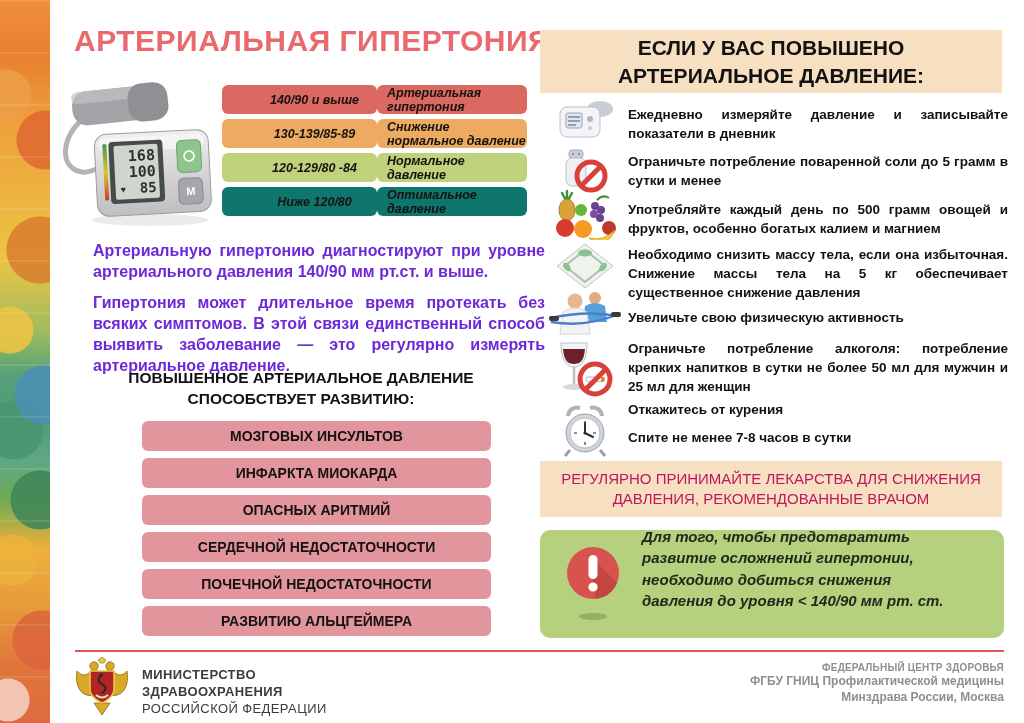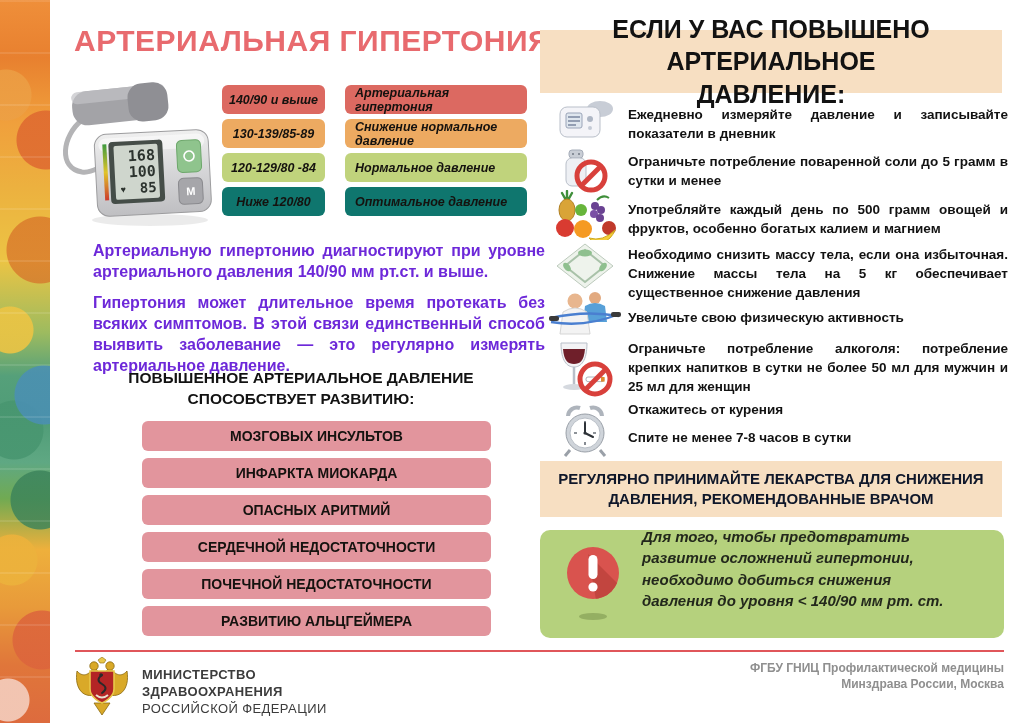--- a/index.html
+++ b/index.html
@@ -47,21 +47,21 @@
   
   .device{left:58px;top:80px;width:164px;height:150px;}
 
   
   .bp-table{left:222px;top:85px;width:305px;}
   .bp-row{display:flex;margin-bottom:5px;height:29px;}
   .bp-cell{
     border-radius:6px;font-size:12.5px;font-weight:bold;font-style:italic;
     color:#15120f;display:flex;align-items:center;
   }
-  .bp-range{width:103px;justify-content:center;margin-right:20px;flex:none;}
+  .bp-range{width:125px;justify-content:center;margin-right:0;flex:none;padding-left:30px;}
   .bp-label{flex:1;padding-left:10px;}
   .rowc-0{background:#dc6961;}
   .rowc-1{background:#edaa61;}
   .rowc-2{background:#c0d37c;}
   .rowc-3{background:#0f766e;}
 
   .para{
     left:75px;width:452px;font-size:16px;font-weight:bold;
     line-height:1.32;text-align:justify;color:#6d28d9;margin-left:18px;
   }
@@ -79,35 +79,35 @@
     font-size:14px;font-weight:bold;color:#15120f;
   }
 
   
   .advice-header{
     left:540px;top:30px;width:462px;height:63px;background:#f7dfc2;
     display:flex;align-items:center;justify-content:center;
   }
   .advice-header > div{
     max-width:350px;text-align:center;
-    font-size:25px;font-weight:bold;line-height:1.3;color:#121212;
+    font-size:21px;font-weight:bold;line-height:1.3;color:#121212;
   }
   .advice-text{
     left:628px;width:380px;font-size:13.5px;font-weight:bold;
     line-height:1.4;text-align:justify;color:#121212;
   }
   .advice-icon{display:flex;align-items:center;justify-content:center;}
 
   .banner{
     left:540px;top:461px;width:462px;height:56px;background:#f7dfc2;
     display:flex;align-items:center;justify-content:center;
   }
   .banner > div{
-    width:430px;text-align:center;font-size:15px;font-weight:bold;
-    line-height:1.35;color:#0f172a;
+    width:430px;text-align:center;font-size:15px;font-weight:normal;
+    line-height:1.35;color:#be185d;
   }
 
   .note-box{
     left:540px;top:530px;width:464px;height:108px;
     background:#b5d17d;border-radius:10px;
   }
   .note-icon{left:566px;top:546px;width:54px;height:54px;}
   .note-shadow{
     left:579px;top:613px;width:28px;height:7px;border-radius:50%;
     background:#8aa35a;opacity:.75;
@@ -336,15 +336,16 @@
     <path d="M30,18 q-7,5 0,9 q7,4 0,9" fill="none" stroke="#2a2a2a" stroke-width="2" stroke-linecap="round"></path>
     <circle cx="29" cy="18" r="1.8" fill="#2a2a2a"></circle>
   </svg>
 </div>
 <div class="abs ministry">
   <div class="b">МИНИСТЕРСТВО</div>
   <div class="b">ЗДРАВООХРАНЕНИЯ</div>
   <div>РОССИЙСКОЙ ФЕДЕРАЦИИ</div>
 </div>
 <div class="abs center-info">
+  <div class="s">ФЕДЕРАЛЬНЫЙ ЦЕНТР ЗДОРОВЬЯ</div>
   <div class="m">ФГБУ ГНИЦ Профилактической медицины</div>
   <div class="m">Минздрава России, Москва</div>
 </div>
 
 </body></html>

